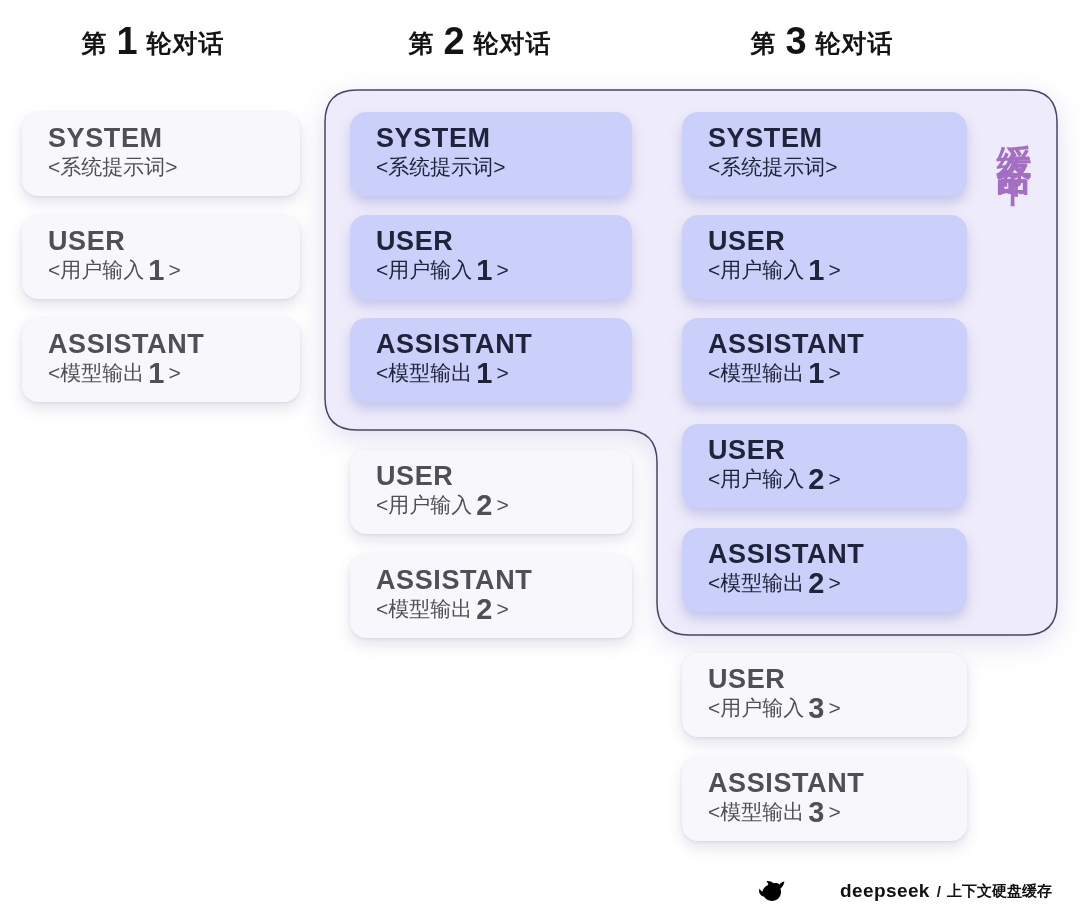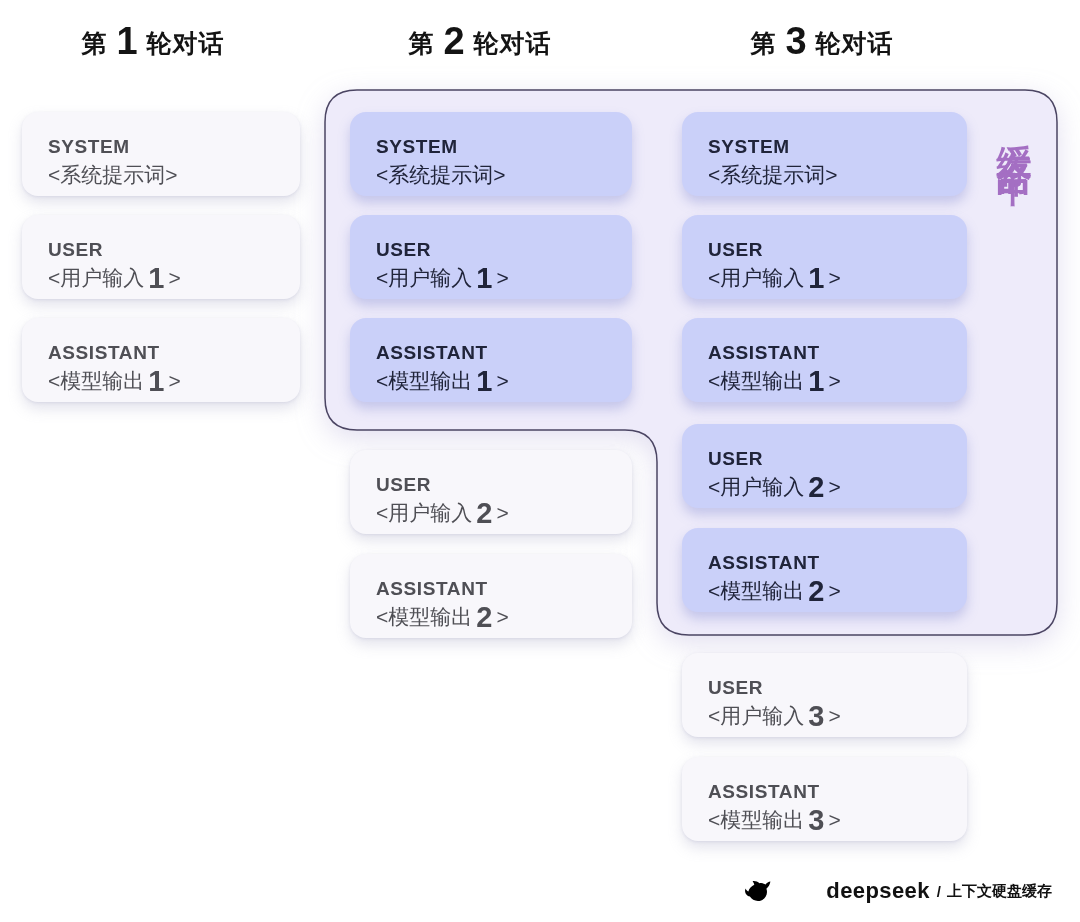--- a/index.html
+++ b/index.html
@@ -26,21 +26,21 @@
   .card.gray{
     background:#f8f7fb;
     box-shadow:0 7px 14px rgba(165,165,195,0.30),0 1px 3px rgba(165,165,195,0.25);
     color:#4f4f55;
   }
   .card.blue{
     background:#cad0f9;
     box-shadow:0 7px 12px rgba(120,130,205,0.35);
     color:#20243a;
   }
-  .card-label{font-size:19px;font-weight:700;letter-spacing:0.6px;line-height:25px;margin-top:8px;}
+  .card-label{font-size:27px;font-weight:700;letter-spacing:0.6px;line-height:25px;}
   .card-line{font-size:21px;font-weight:500;line-height:30px;margin-top:1px;display:flex;align-items:center;}
   .num{font-size:29px;font-weight:700;margin:0 4px;}
   .num:empty{display:none;margin:0;}
   
   .x1{left:22px;width:278px;}
   .x2{left:350px;width:282px;}
   .x3{left:682px;width:285px;}
   
   .y1{top:112px;} .y2{top:215px;} .y3{top:318px;}
   .y4{top:424px;} .y5{top:528px;}
@@ -51,21 +51,21 @@
     position:absolute;left:990px;top:116px;z-index:2;
     writing-mode:vertical-rl;text-orientation:upright;
     font-size:35px;font-weight:800;letter-spacing:9px;
     color:#a46fc3;
   }
   
   .footer{
     position:absolute;top:876px;right:28px;height:30px;z-index:2;
     display:flex;align-items:center;gap:7px;color:#111111;
   }
-  .brand{font-size:22px;font-weight:800;letter-spacing:0.4px;margin-left:48px;}
+  .brand{font-size:19px;font-weight:800;letter-spacing:0.4px;margin-left:48px;}
   .caption{font-size:15px;font-weight:600;display:flex;gap:6px;align-items:center;}
 </style>
 </head>
 <body>
 
 <div id="canvas">
 
   <svg id="cache-shape" width="1080" height="922" viewBox="0 0 1080 922">
     <path d="M 357 90 L 1025 90 Q 1057 90 1057 122 L 1057 603 Q 1057 635 1025 635
              L 689 635 Q 657 635 657 603 L 657 462 Q 657 430 625 430 L 357 430

